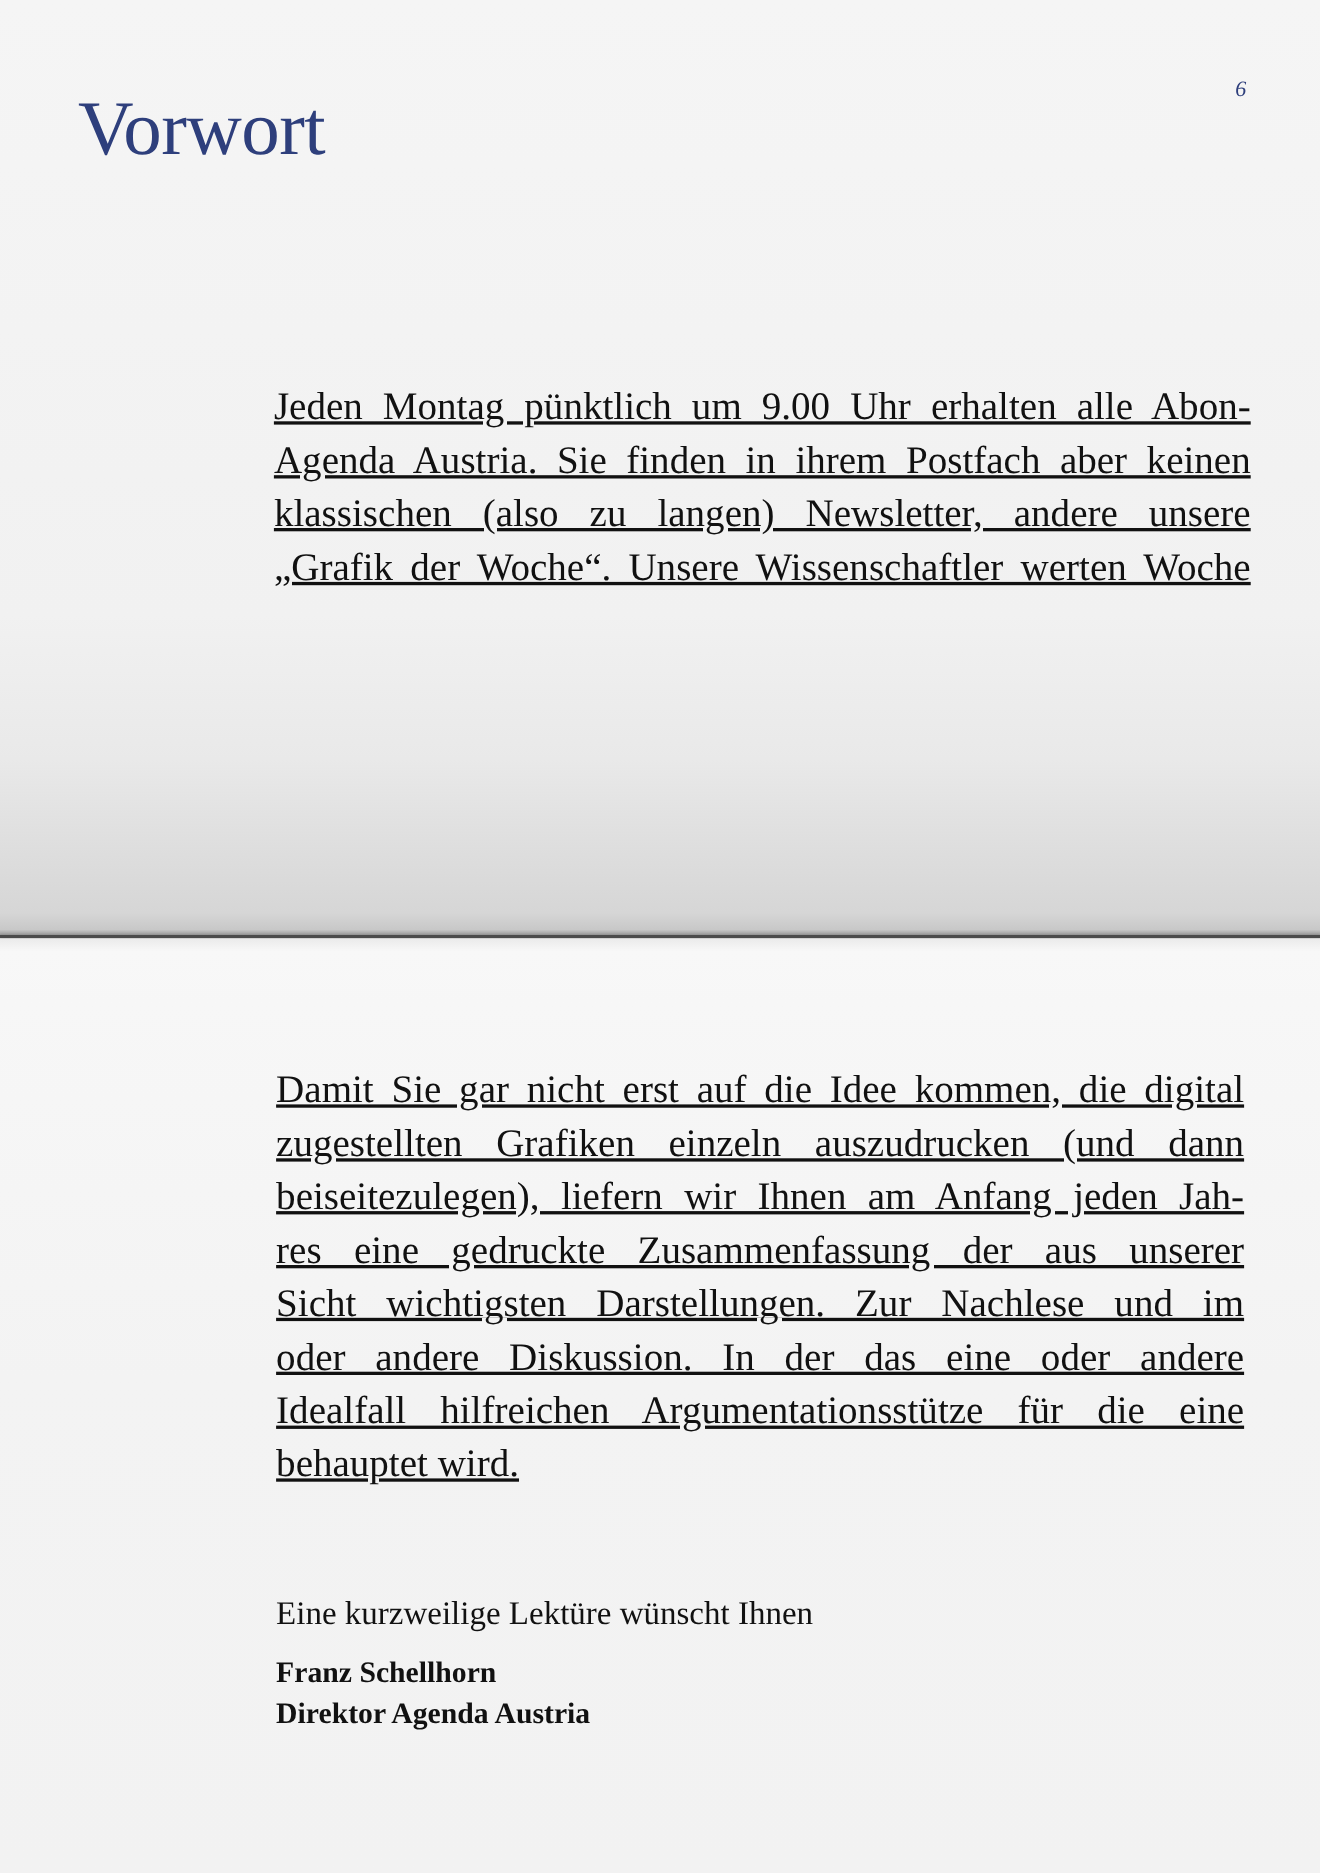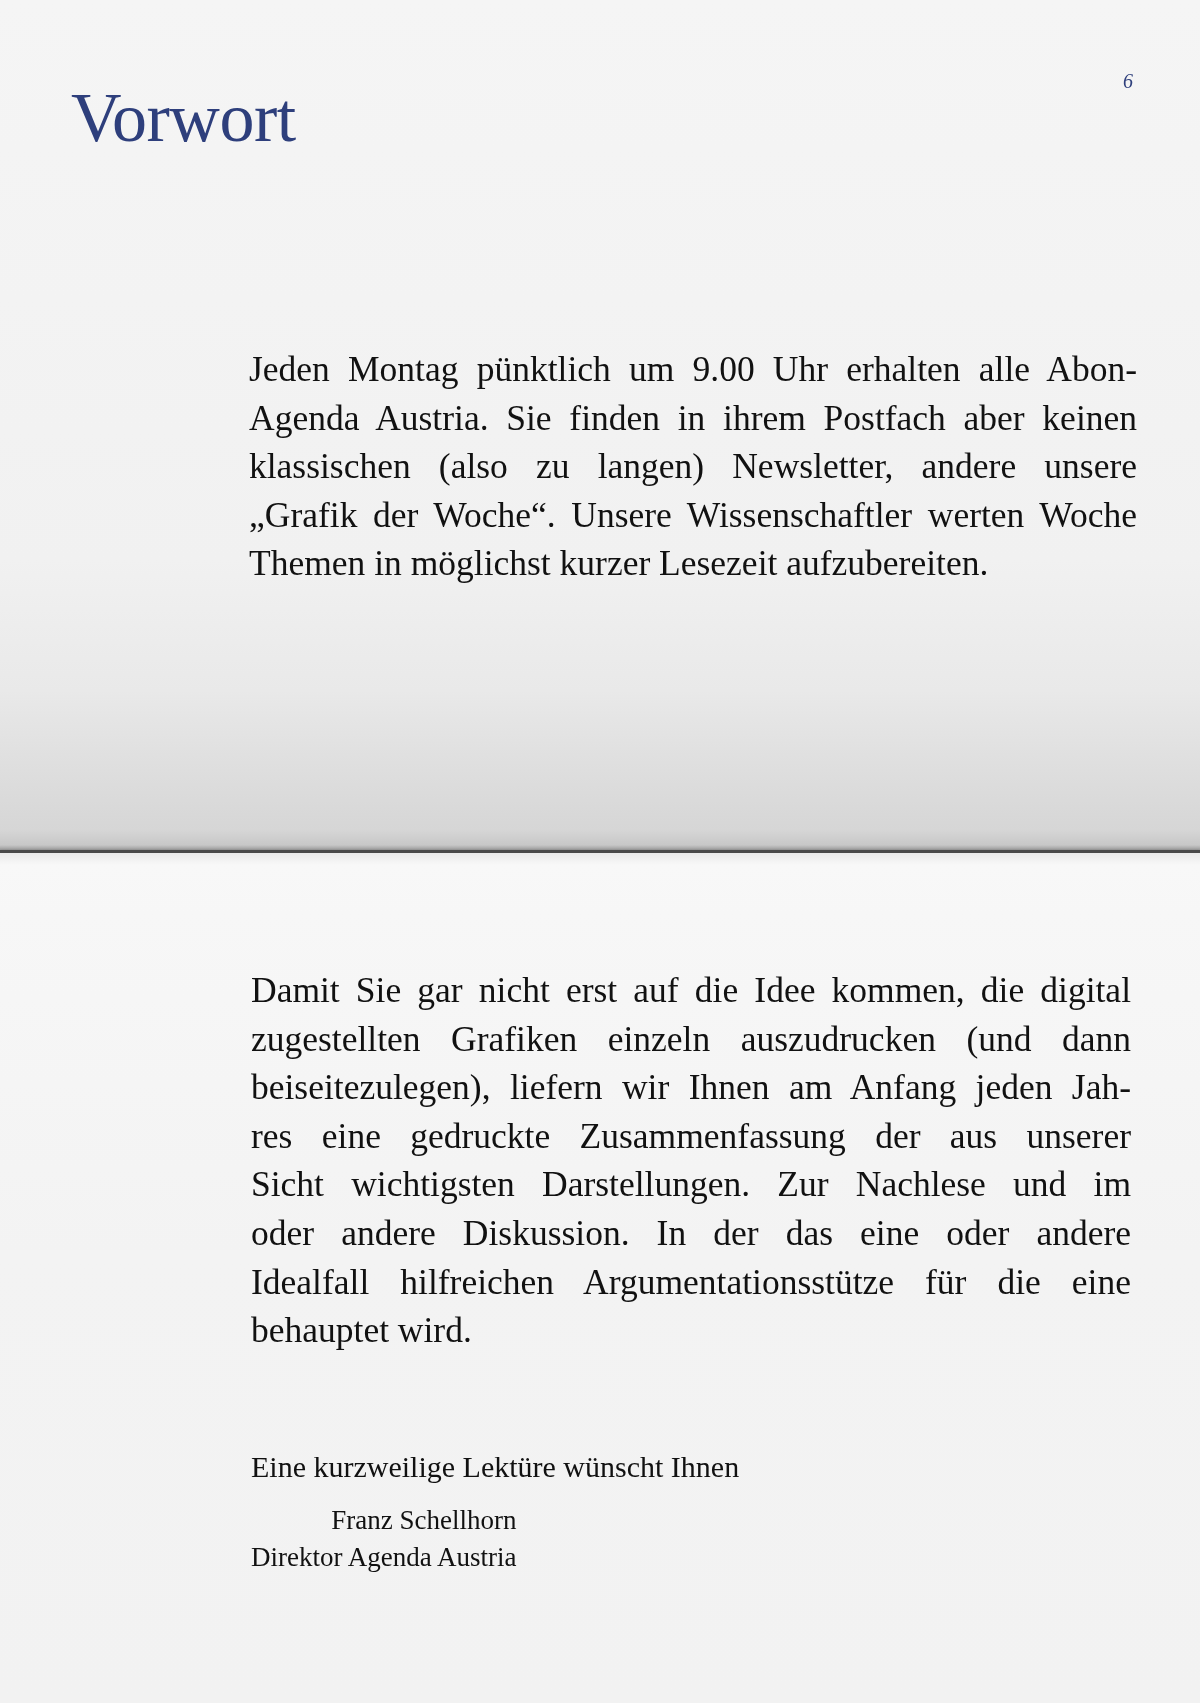--- a/index.html
+++ b/index.html
@@ -72,20 +72,21 @@
     }
     .para {
       position: absolute;
       left: 249px;
       width: 888px;
       font-size: 35.5px;
       line-height: 48.6px;
       text-align: justify;
       margin: 0;
       hyphens: none;
+      text-decoration: underline;
     }
     .para .ln {
       display: block;
       text-align: justify;
       text-align-last: justify;
       white-space: nowrap;
     }
     .para .ln.last {
       text-align-last: left;
     }
@@ -97,41 +98,39 @@
       top: 1449px;
       font-size: 30px;
       line-height: 36px;
     }
     .sig {
       position: absolute;
       left: 251px;
       top: 1502px;
       font-size: 27px;
       line-height: 37px;
-      font-weight: normal;
-      text-align: right;
+      font-weight: bold;
     }
     .sig span { display: block; }
   </style>
 </head>
 <body>
 
 <div class="page-top"></div>
 <div class="fold-line"></div>
 <div class="page-bottom"></div>
 
 <h1 class="title">Vorwort</h1>
 <div class="page-number">6</div>
 
 <div class="para para1">
   <span class="ln">Jeden Montag pünktlich um 9.00 Uhr erhalten alle Abon-</span>
   <span class="ln">Agenda Austria. Sie finden in ihrem Postfach aber keinen</span>
   <span class="ln">klassischen (also zu langen) Newsletter, andere unsere</span>
   <span class="ln">„Grafik der Woche“. Unsere Wissenschaftler werten Woche</span>
-  <span class="ln last">Themen in möglichst kurzer Lesezeit aufzubereiten.</span>
 </div>
 
 <div class="para para2">
   <span class="ln">Damit Sie gar nicht erst auf die Idee kommen, die digital</span>
   <span class="ln">zugestellten Grafiken einzeln auszudrucken (und dann</span>
   <span class="ln">beiseitezulegen), liefern wir Ihnen am Anfang jeden Jah-</span>
   <span class="ln">res eine gedruckte Zusammenfassung der aus unserer</span>
   <span class="ln">Sicht wichtigsten Darstellungen. Zur Nachlese und im</span>
   <span class="ln">oder andere Diskussion. In der das eine oder andere</span>
   <span class="ln">Idealfall hilfreichen Argumentationsstütze für die eine</span>

